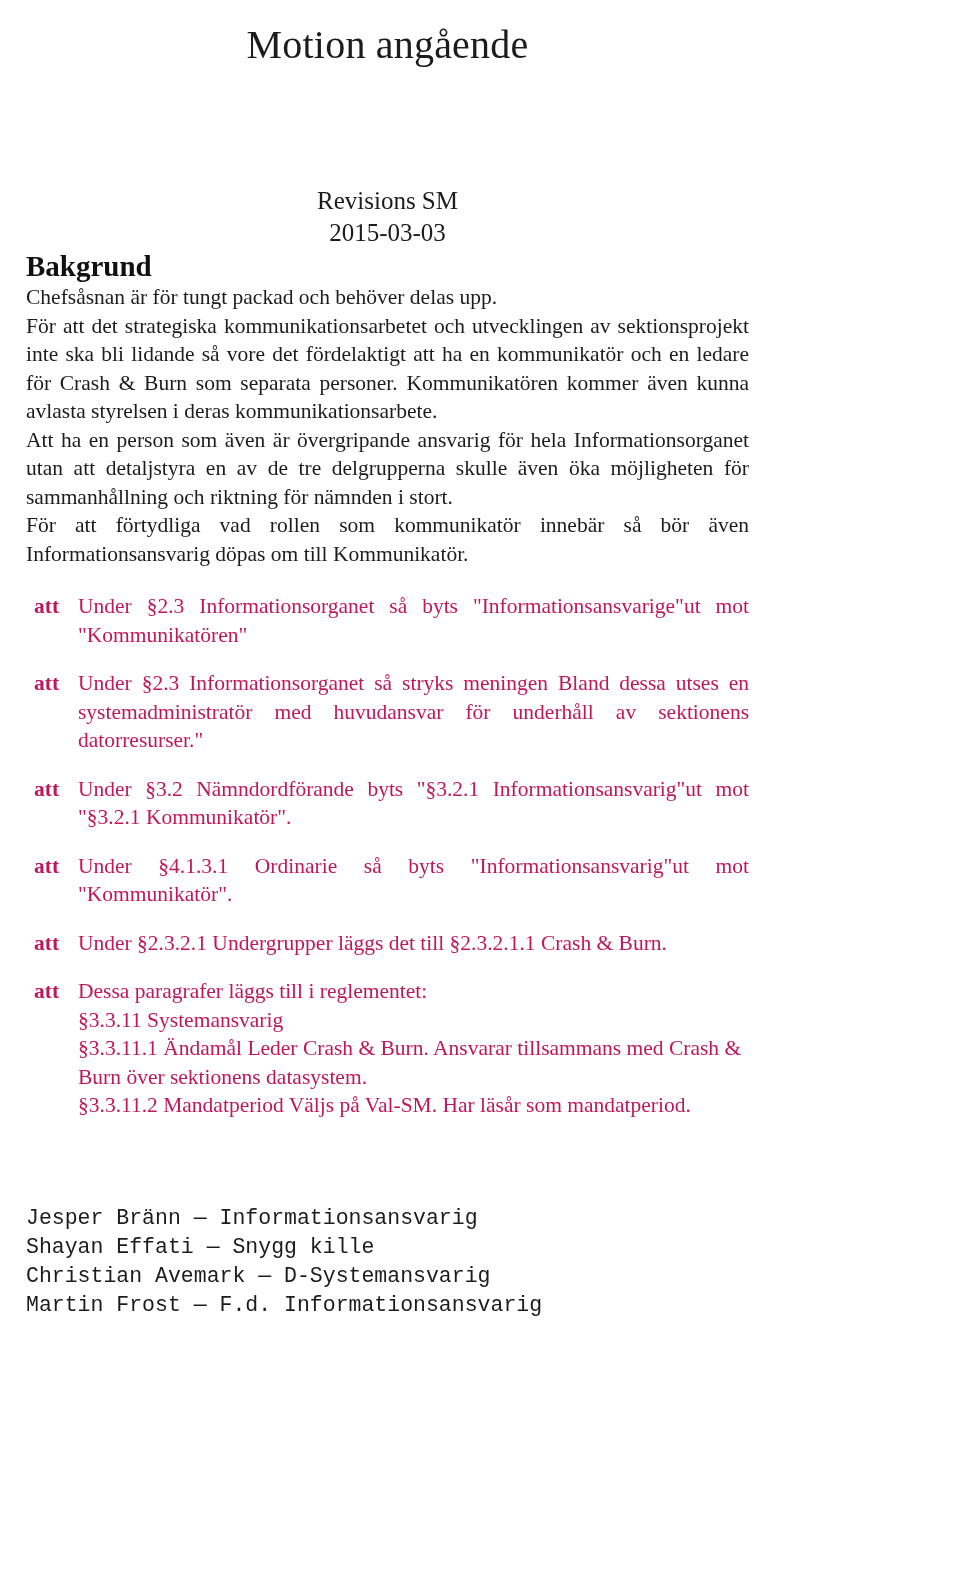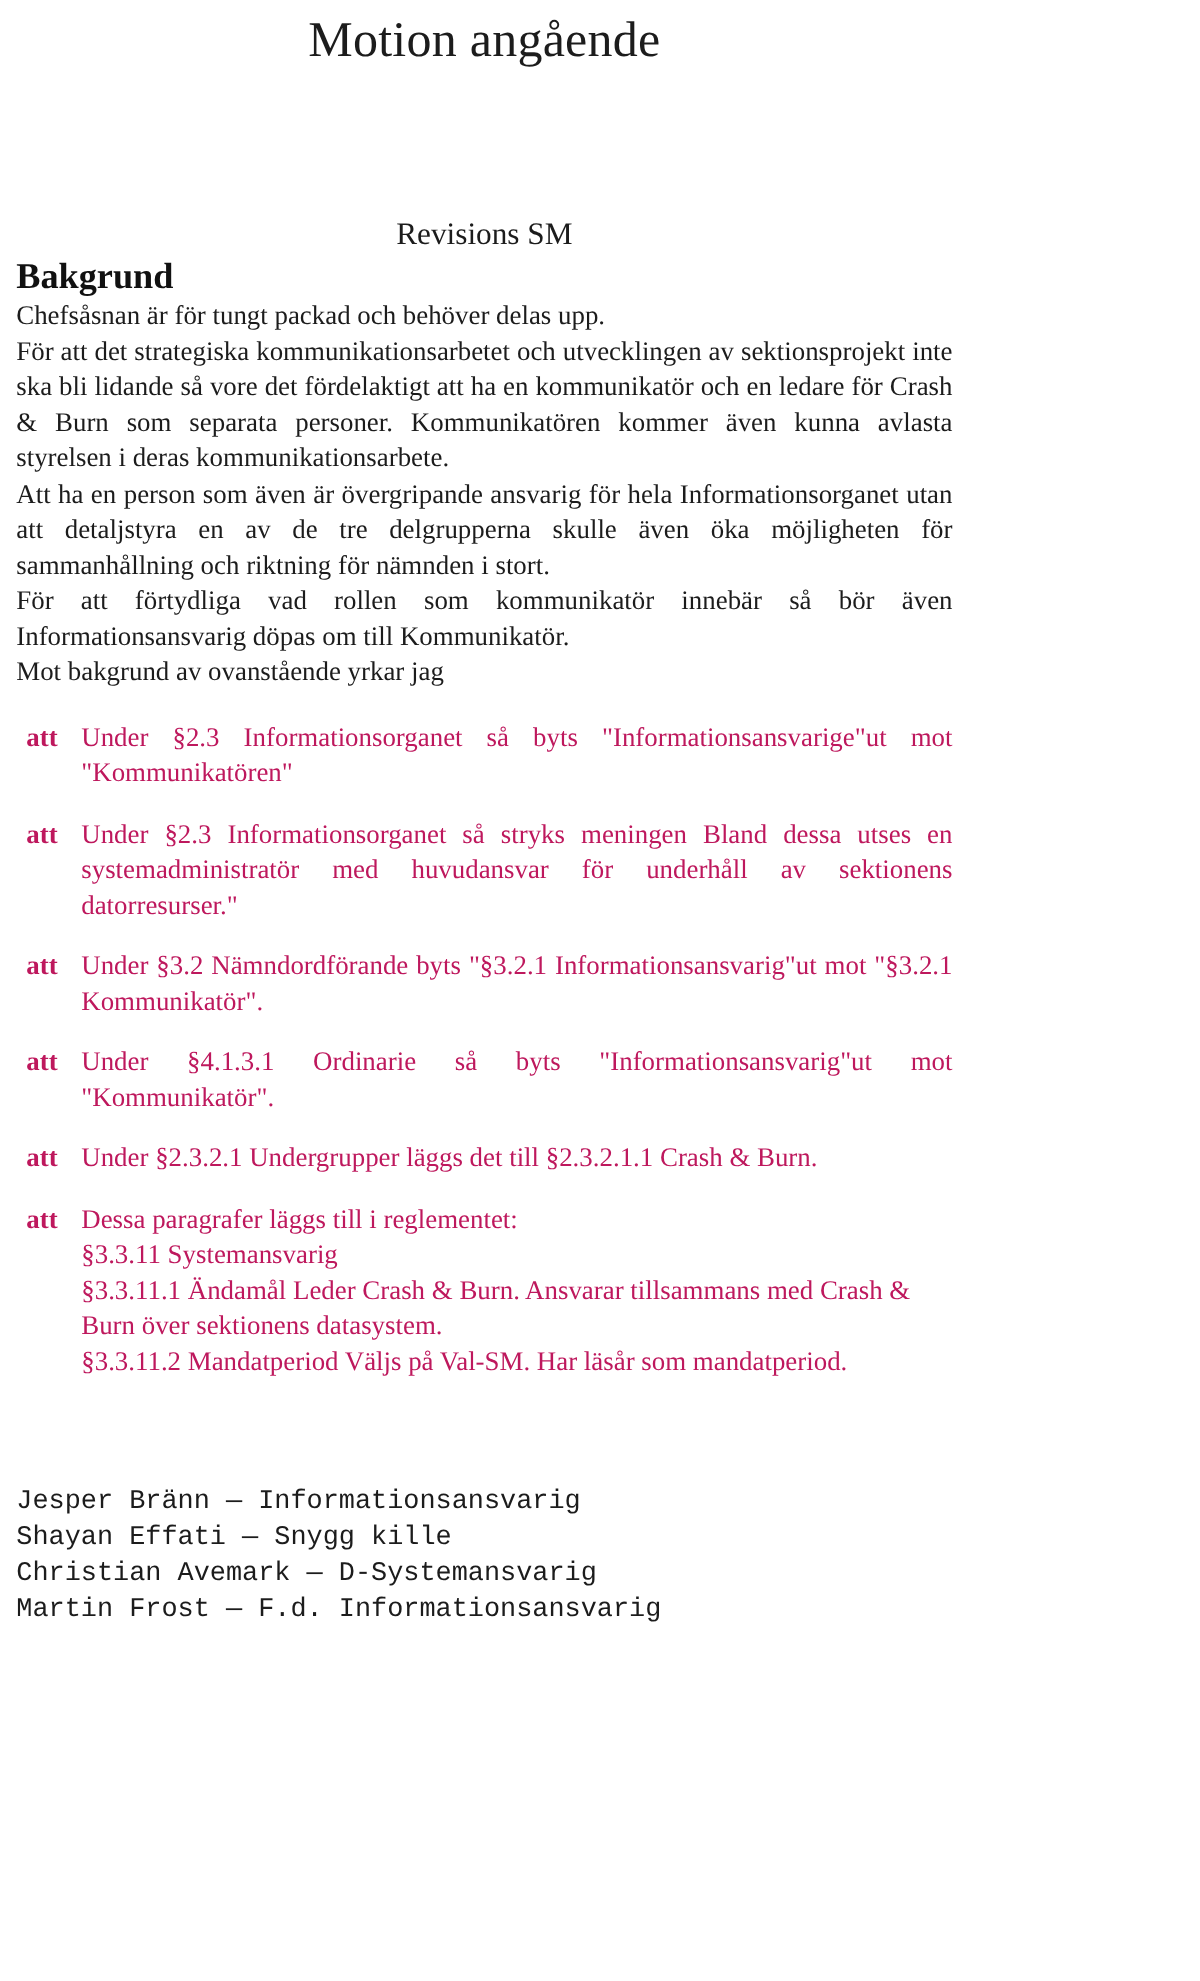--- a/index.html
+++ b/index.html
@@ -11,21 +11,21 @@
     width: 960px;
     min-height: 1585px;
     font-family: "Liberation Serif", "DejaVu Serif", serif;
     color: #1a1a1a;
     -webkit-font-smoothing: antialiased;
   }
   .page {
     position: relative;
     width: 780px;
     min-height: 1585px;
-    padding: 4px;
+    padding: 17px;
     box-sizing: border-box;
   }
   .content {
     padding: 0 14px 0 9px;
   }
 
   
   .title-block {
     text-align: center;
     padding-top: 2px;
@@ -119,31 +119,31 @@
 
 <div class="page">
   <div class="content">
 
     <div class="title-block">
       <div class="doc-title-line">Motion angående</div>
     </div>
 
     <div class="subtitle-block">
       <div class="subtitle-line">Revisions SM</div>
+      <div class="subtitle-line">2015-03-03</div>
     </div>
 
     <h2 class="section-heading heading-bakgrund">Bakgrund</h2>
 
     <p class="body-par par-gap-small">Chefsåsnan är för tungt packad och behöver delas upp.</p>
     <p class="body-par par-tight">För att det strategiska kommunikationsarbetet och utvecklingen av sektionsprojekt inte ska bli lidande så vore det fördelaktigt att ha en kommunikatör och en ledare för Crash &amp; Burn som separata personer. Kommunikatören kommer även kunna avlasta styrelsen i deras kommunikationsarbete.</p>
     <p class="body-par par-gap-med">Att ha en person som även är övergripande ansvarig för hela Informationsorganet utan att detaljstyra en av de tre delgrupperna skulle även öka möjligheten för sammanhållning och riktning för nämnden i stort.</p>
     <p class="body-par par-gap-med">För att förtydliga vad rollen som kommunikatör innebär så bör även Informationsansvarig döpas om till Kommunikatör.</p>
 
 
-    <p class="body-par par-gap-small">Mot bakgrund av ovanstående yrkar jag</p>
 
     <ul class="att-list">
       <li class="att-item">
         <span class="att-marker">att</span>
         <span class="att-text">Under §2.3 Informationsorganet så byts "Informationsansvarige"ut mot "Kommunikatören"</span>
       </li>
       <li class="att-item">
         <span class="att-marker">att</span>
         <span class="att-text">Under §2.3 Informationsorganet så stryks meningen Bland dessa utses en systemadministratör med huvudansvar för underhåll av sektionens datorresurser."</span>
       </li>

